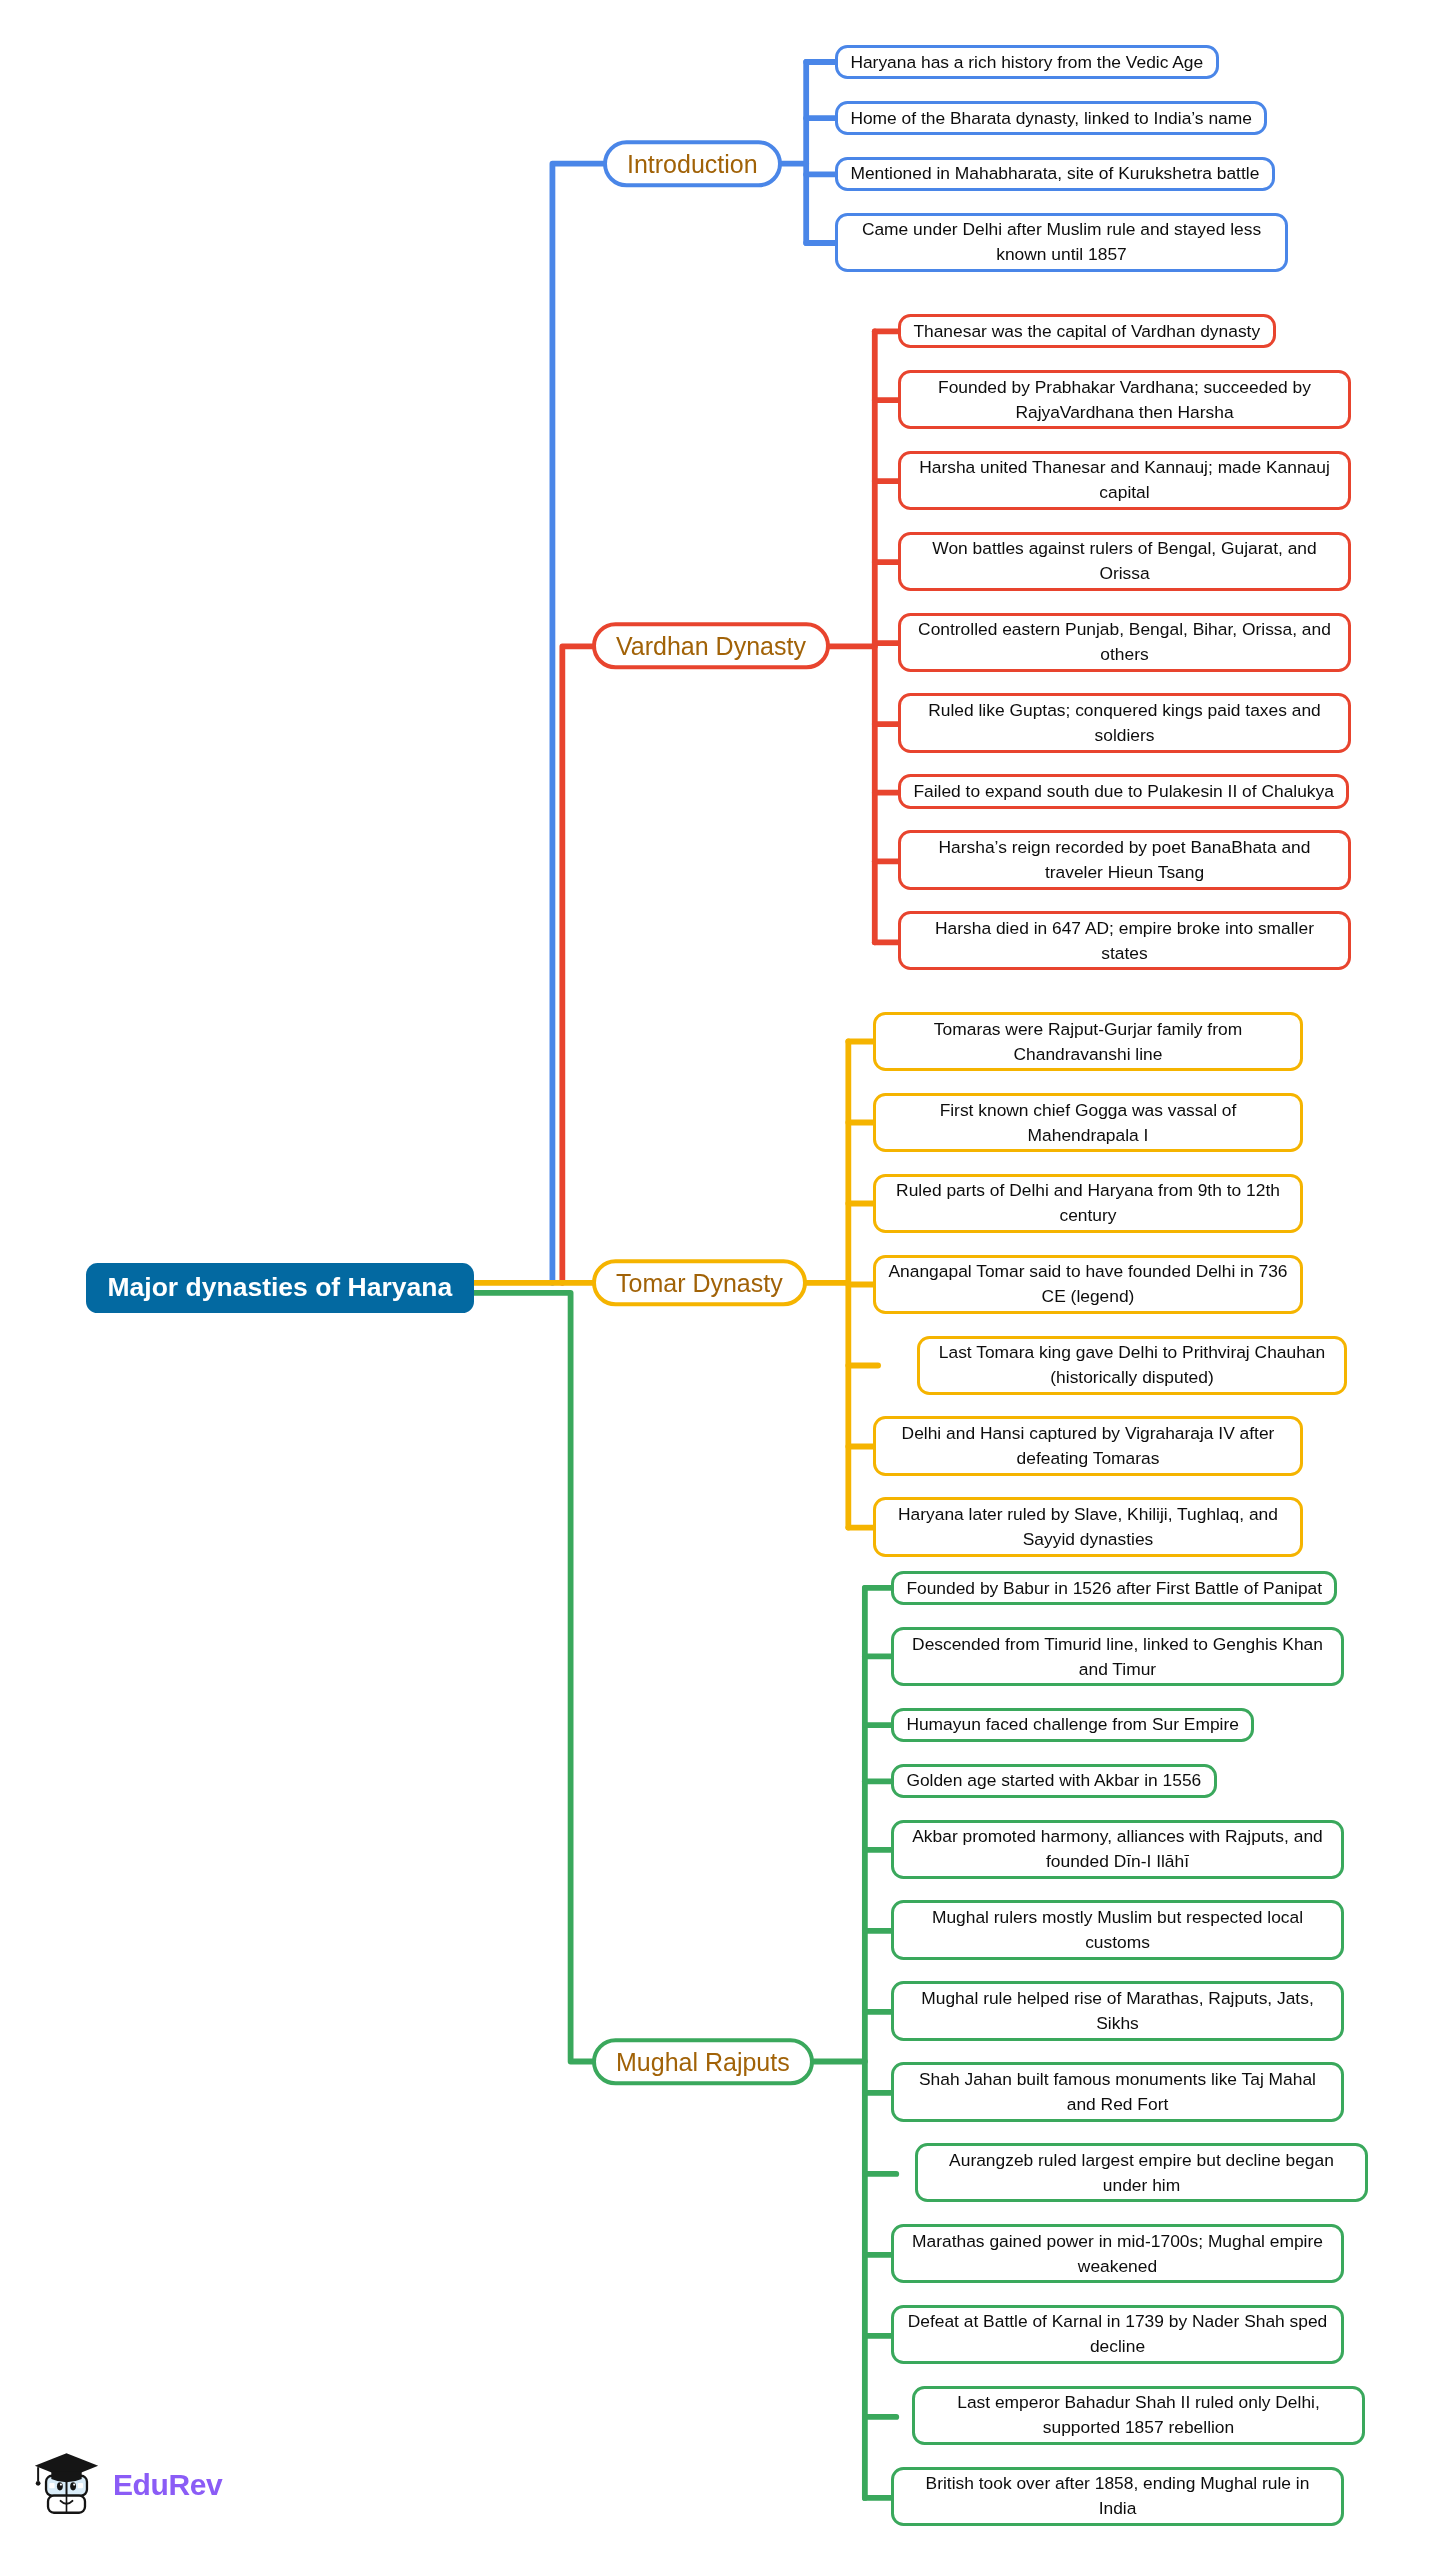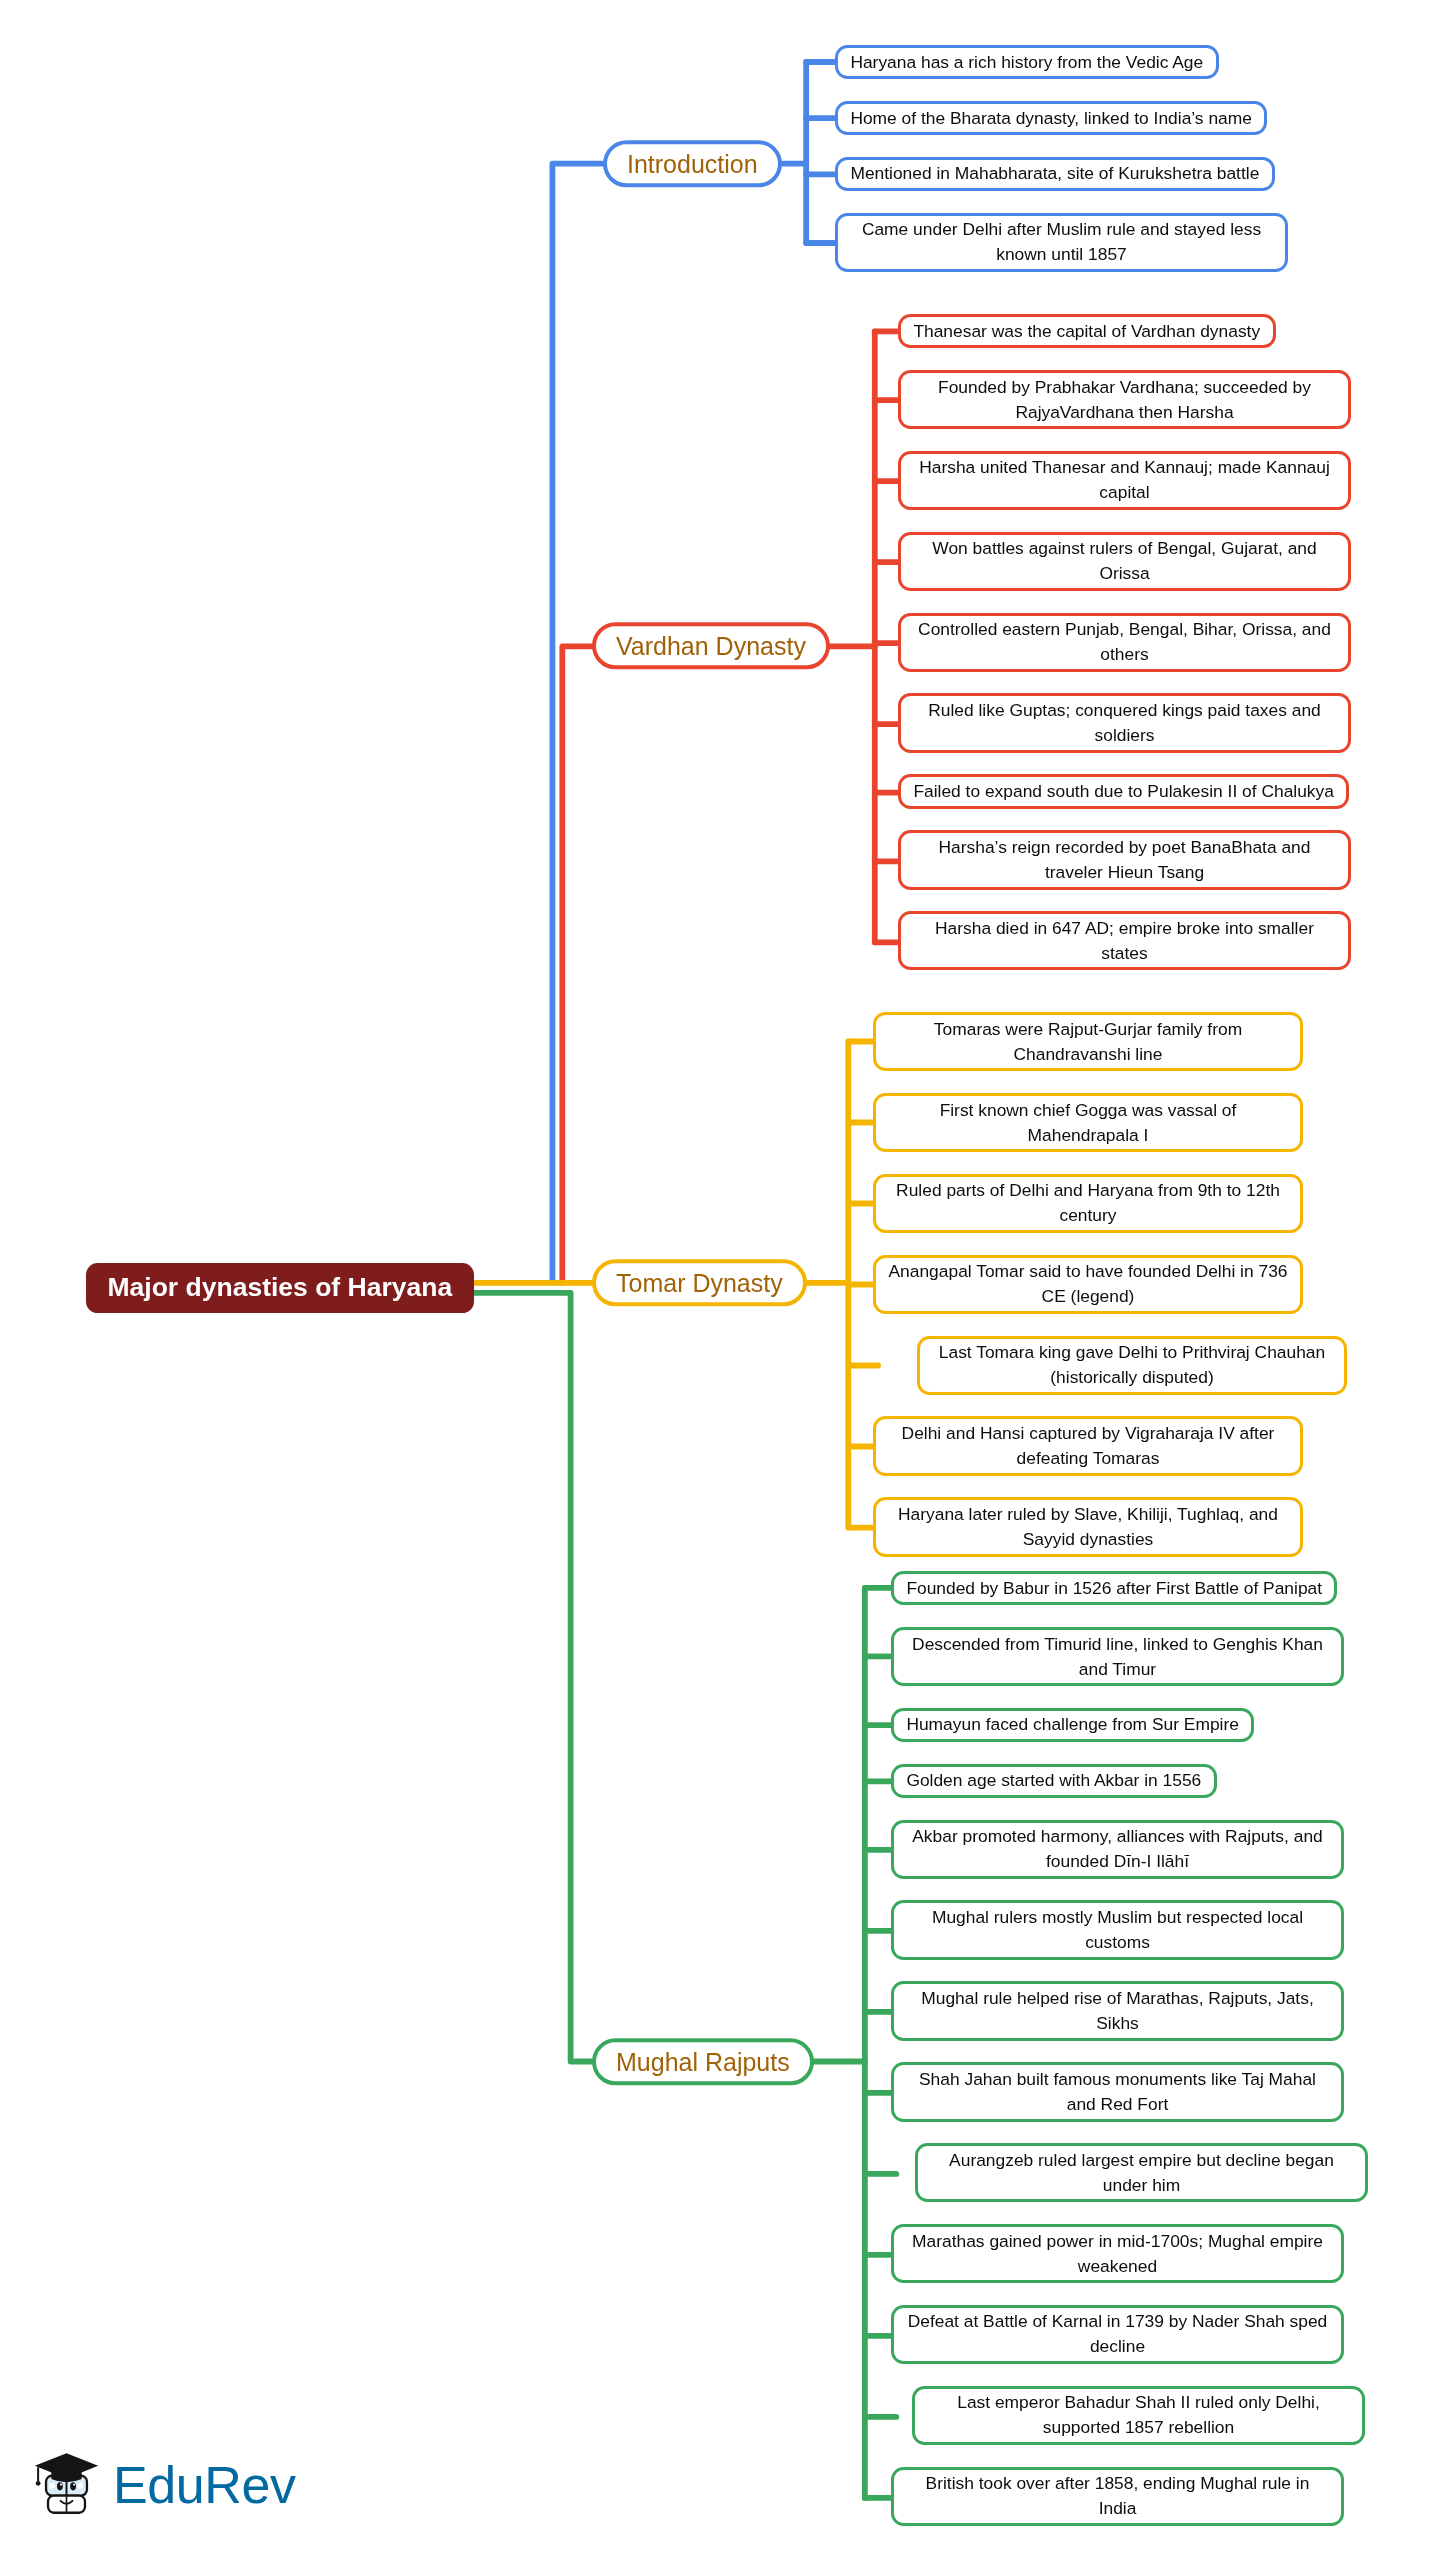--- a/index.html
+++ b/index.html
@@ -18,21 +18,21 @@
     font-size:25px;line-height:36px;padding:1.7px 20px;white-space:nowrap;
   }
   .leaf-col{position:absolute;z-index:1;display:flex;flex-direction:column;
     gap:21.5px;align-items:flex-start;}
   .leaf{
     box-sizing:border-box;width:fit-content;background:#ffffff;border:3.3px solid #000;
     border-radius:12.4px;color:#0d0d0d;font-size:17.4px;line-height:25px;
     padding:1.7px 12.4px;text-align:center;
   }
   .logo{position:absolute;left:30px;top:2452px;z-index:2;display:flex;align-items:center;gap:10px;}
-  .logo-text{font-size:52px;font-weight:400;color:#0369a1;letter-spacing:-0.4px;}
+  .logo-text{font-size:30px;font-weight:700;color:#8b5cf6;letter-spacing:-0.4px;}
 </style>
 </head>
 <body>
 
 <div id="canvas">
   <svg id="connectors" width="1452" height="2550" viewBox="0 0 1756 3085">
       <path d="M 736 198 L 668 198 L 668 1552" stroke="#4a86e8" fill="none" stroke-width="7" stroke-linecap="round" stroke-linejoin="round"></path>
       <path d="M 939 198 L 975 198" stroke="#4a86e8" fill="none" stroke-width="7" stroke-linecap="round" stroke-linejoin="round"></path>
       <path d="M 975 75 L 975 294" stroke="#4a86e8" fill="none" stroke-width="7" stroke-linecap="round" stroke-linejoin="round"></path>
       <path d="M 975 75 L 1016 75" stroke="#4a86e8" fill="none" stroke-width="7" stroke-linecap="round" stroke-linejoin="round"></path>
@@ -72,21 +72,21 @@
       <path d="M 1046 2336 L 1084 2336" stroke="#3aa85c" fill="none" stroke-width="7" stroke-linecap="round" stroke-linejoin="round"></path>
       <path d="M 1046 2434 L 1084 2434" stroke="#3aa85c" fill="none" stroke-width="7" stroke-linecap="round" stroke-linejoin="round"></path>
       <path d="M 1046 2532 L 1084 2532" stroke="#3aa85c" fill="none" stroke-width="7" stroke-linecap="round" stroke-linejoin="round"></path>
       <path d="M 1046 2630 L 1084 2630" stroke="#3aa85c" fill="none" stroke-width="7" stroke-linecap="round" stroke-linejoin="round"></path>
       <path d="M 1046 2728 L 1084 2728" stroke="#3aa85c" fill="none" stroke-width="7" stroke-linecap="round" stroke-linejoin="round"></path>
       <path d="M 1046 2826 L 1084 2826" stroke="#3aa85c" fill="none" stroke-width="7" stroke-linecap="round" stroke-linejoin="round"></path>
       <path d="M 1046 2924 L 1084 2924" stroke="#3aa85c" fill="none" stroke-width="7" stroke-linecap="round" stroke-linejoin="round"></path>
       <path d="M 1046 3022 L 1084 3022" stroke="#3aa85c" fill="none" stroke-width="7" stroke-linecap="round" stroke-linejoin="round"></path>
     </svg>
 
-  <div class="root-node" style="background: #7f1d1d; color: rgb(255, 255, 255);">Major dynasties of Haryana</div>
+  <div class="root-node" style="background: #0369a1; color: rgb(255, 255, 255);">Major dynasties of Haryana</div>
 
   <div class="logo">
     <svg viewBox="0 0 110 100" width="73" height="66">
       <rect x="24" y="36" width="62" height="30" rx="9" fill="#d9ecf8" stroke="#151515" stroke-width="3.5"></rect>
       <line x1="55" y1="36" x2="55" y2="66" stroke="#151515" stroke-width="3"></line>
       <rect x="27" y="66" width="56" height="26" rx="9" fill="#ffffff" stroke="#151515" stroke-width="3.5"></rect>
       <line x1="55" y1="66" x2="55" y2="92" stroke="#151515" stroke-width="2.5"></line>
       <rect x="29" y="47" width="8" height="8" rx="1.5" fill="#ffffff"></rect>
       <rect x="72" y="47" width="8" height="8" rx="1.5" fill="#ffffff"></rect>
       <ellipse cx="45" cy="52" rx="4.4" ry="6.2" fill="#151515"></ellipse>

